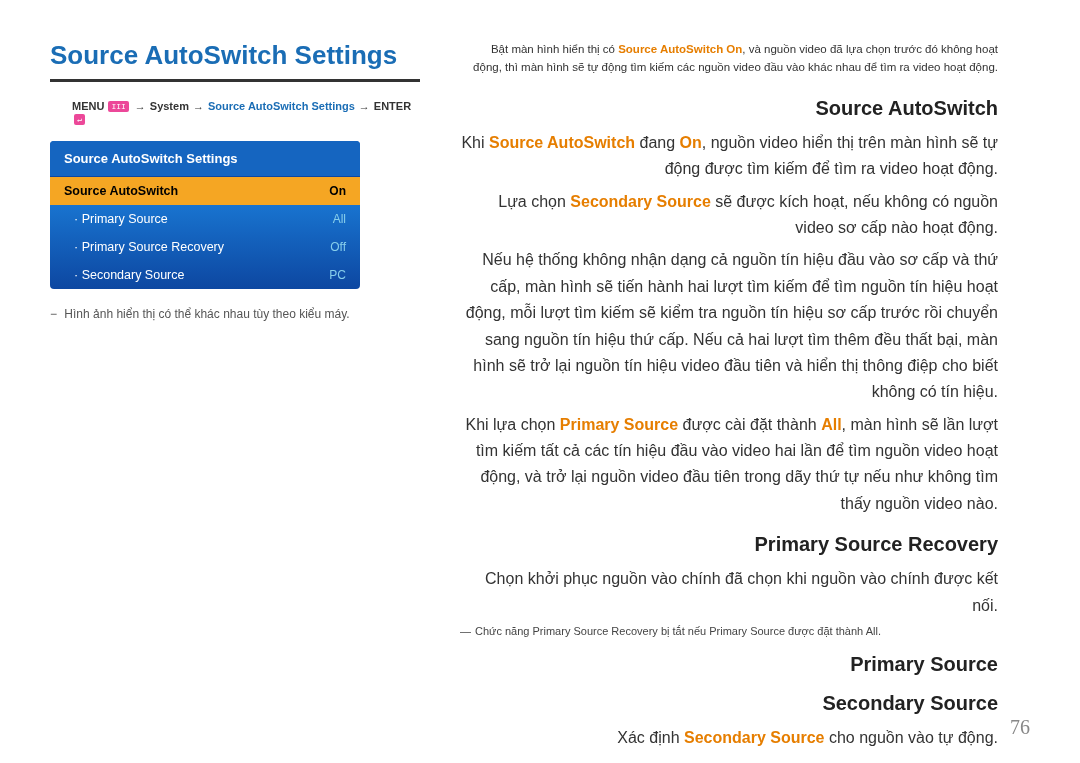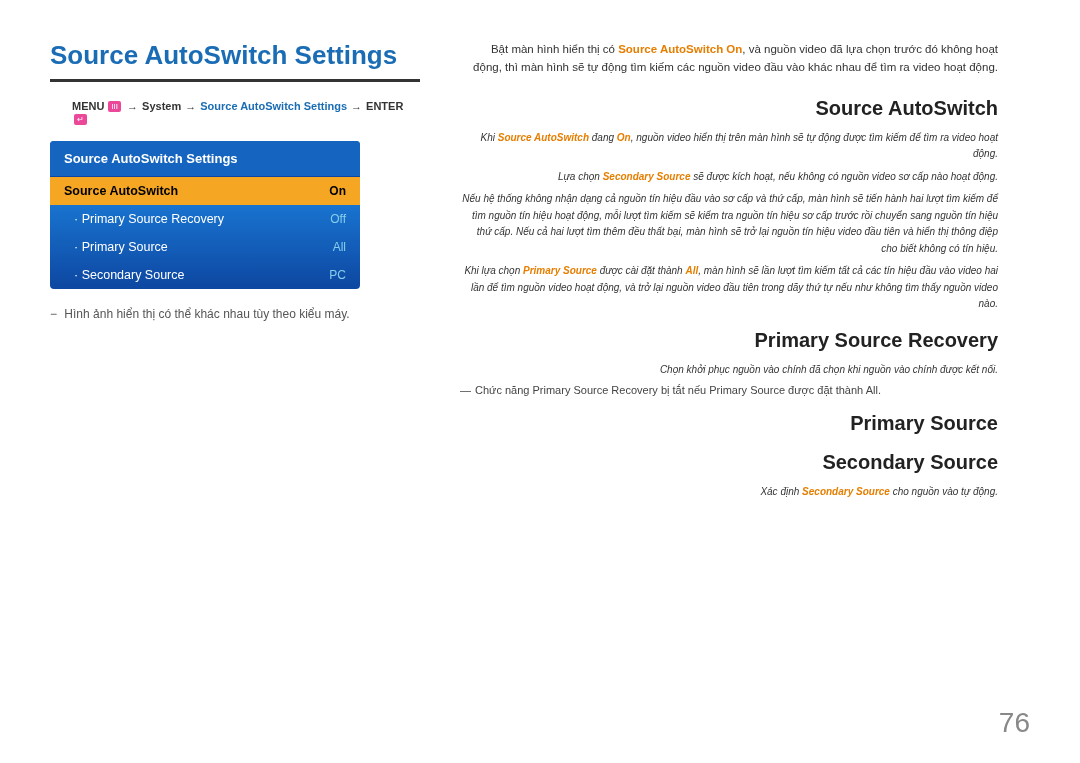--- a/index.html
+++ b/index.html
@@ -56,20 +56,21 @@
       color: #1a6db5;
     }
     .menu-icon {
       display: inline-block;
       background: #ec4899;
       color: #fff;
       font-size: 8px;
       padding: 1px 3px;
       border-radius: 2px;
       margin: 0 2px;
+      font-family: Liberation Mono, monospace;
     }
 
     
     .settings-box {
       background: linear-gradient(180deg, #1565c0 0%, #1976d2 40%, #0d47a1 100%);
       border-radius: 4px;
       overflow: hidden;
       width: 310px;
     }
 
@@ -141,25 +142,24 @@
 
     .section-heading {
       font-size: 20px;
       font-weight: bold;
       color: #222;
       margin-bottom: 10px;
       margin-top: 10px;
     }
 
     .section-text {
-      font-size: 10px;
+      font-size: 16px;
       color: #333;
       line-height: 1.65;
       margin-bottom: 6px;
-      font-style: italic;
     }
 
     .section-text .highlight-orange {
       color: #e67e00;
       font-weight: bold;
     }
 
     .note-line {
       font-size: 11px;
       color: #444;
@@ -176,22 +176,23 @@
 
     .section-block {
       margin-bottom: 16px;
     }
 
     
     .page-number {
       position: absolute;
       bottom: 24px;
       right: 50px;
-      font-size: 28px;
+      font-size: 20px;
       color: #888;
+      font-family: Liberation Serif, serif;
     }
   </style>
 </head>
 <body>
 
 <div class="page-container">
 
   <div class="left-column">
     <h1 class="page-title">Source AutoSwitch Settings</h1>
 
@@ -207,26 +208,26 @@
       <span class="menu-icon">↵</span>
     </div>
 
     <div class="settings-box">
       <div class="settings-box-title">Source AutoSwitch Settings</div>
       <div class="settings-row selected">
         <span>Source AutoSwitch</span>
         <span class="row-value">On</span>
       </div>
       <div class="settings-row sub-item">
+        <span>· Primary Source</span>
+        <span class="row-value">All</span>
+      </div>
+      <div class="settings-row sub-item">
         <span>· Primary Source Recovery</span>
         <span class="row-value">Off</span>
-      </div>
-      <div class="settings-row sub-item">
-        <span>· Primary Source</span>
-        <span class="row-value">All</span>
       </div>
       <div class="settings-row sub-item">
         <span>· Secondary Source</span>
         <span class="row-value">PC</span>
       </div>
     </div>
 
     <div class="footnote-box">
       <span class="dash">−</span>
       <span>Hình ảnh hiển thị có thể khác nhau tùy theo kiểu máy.</span>

